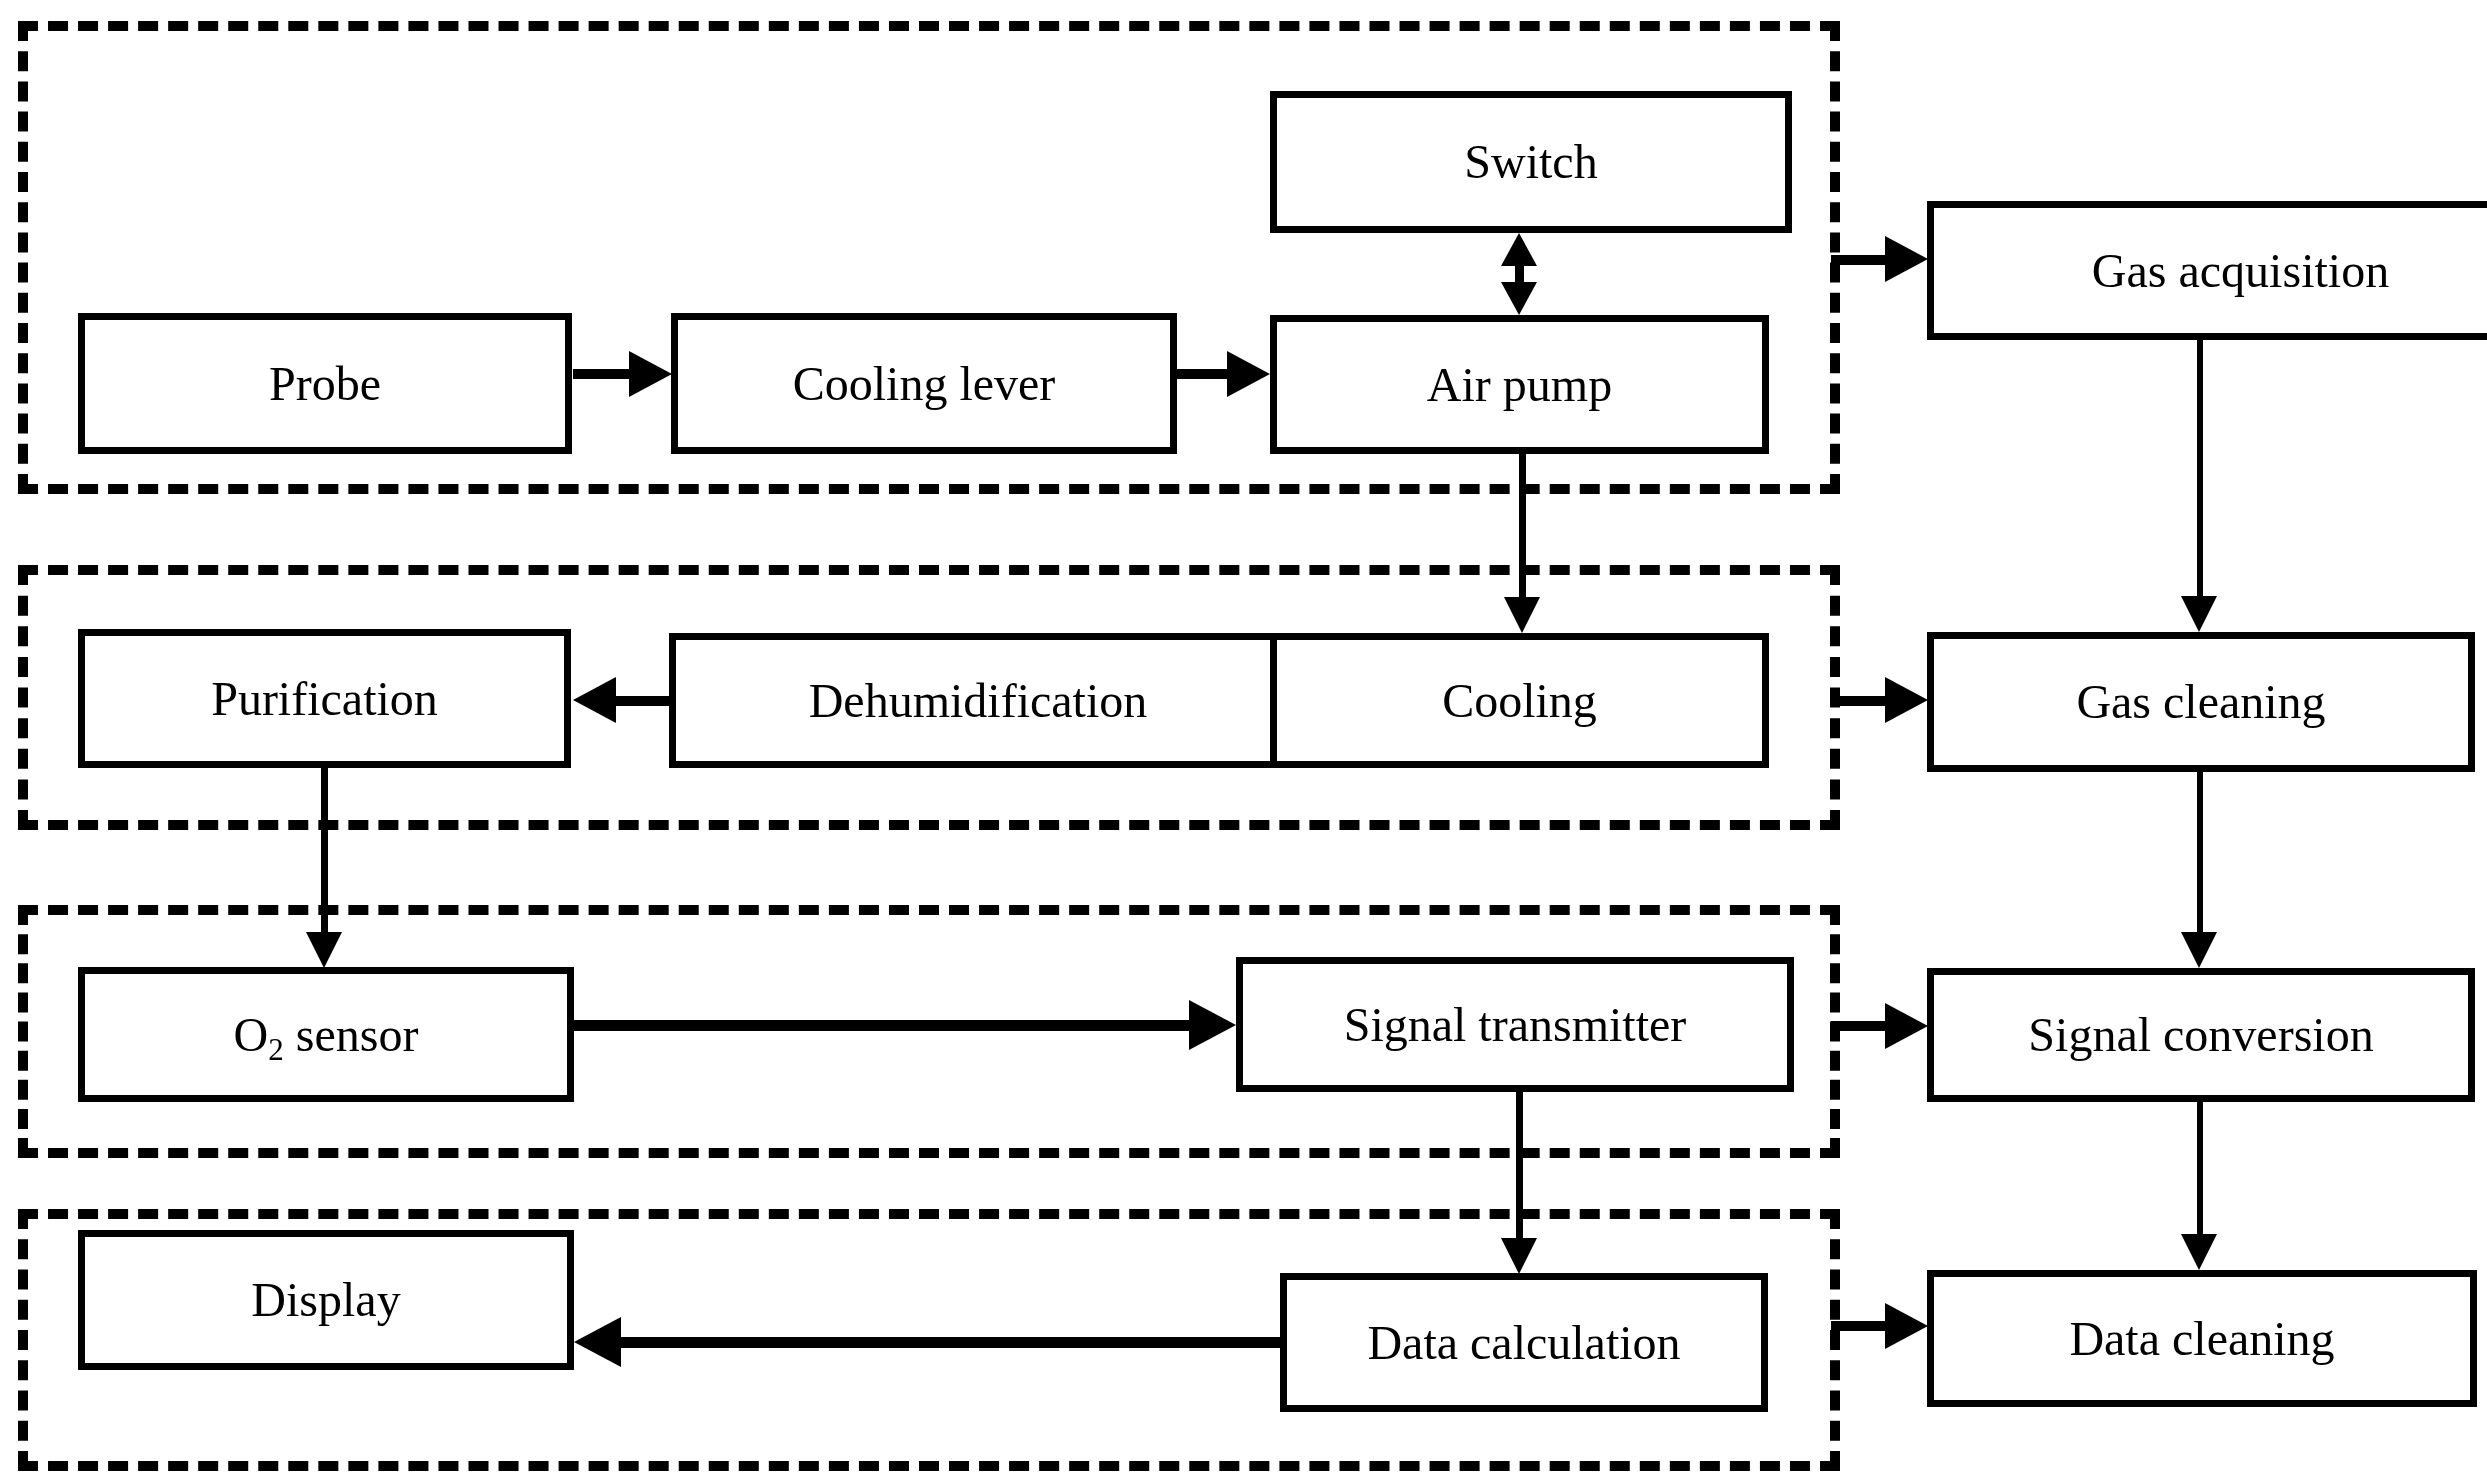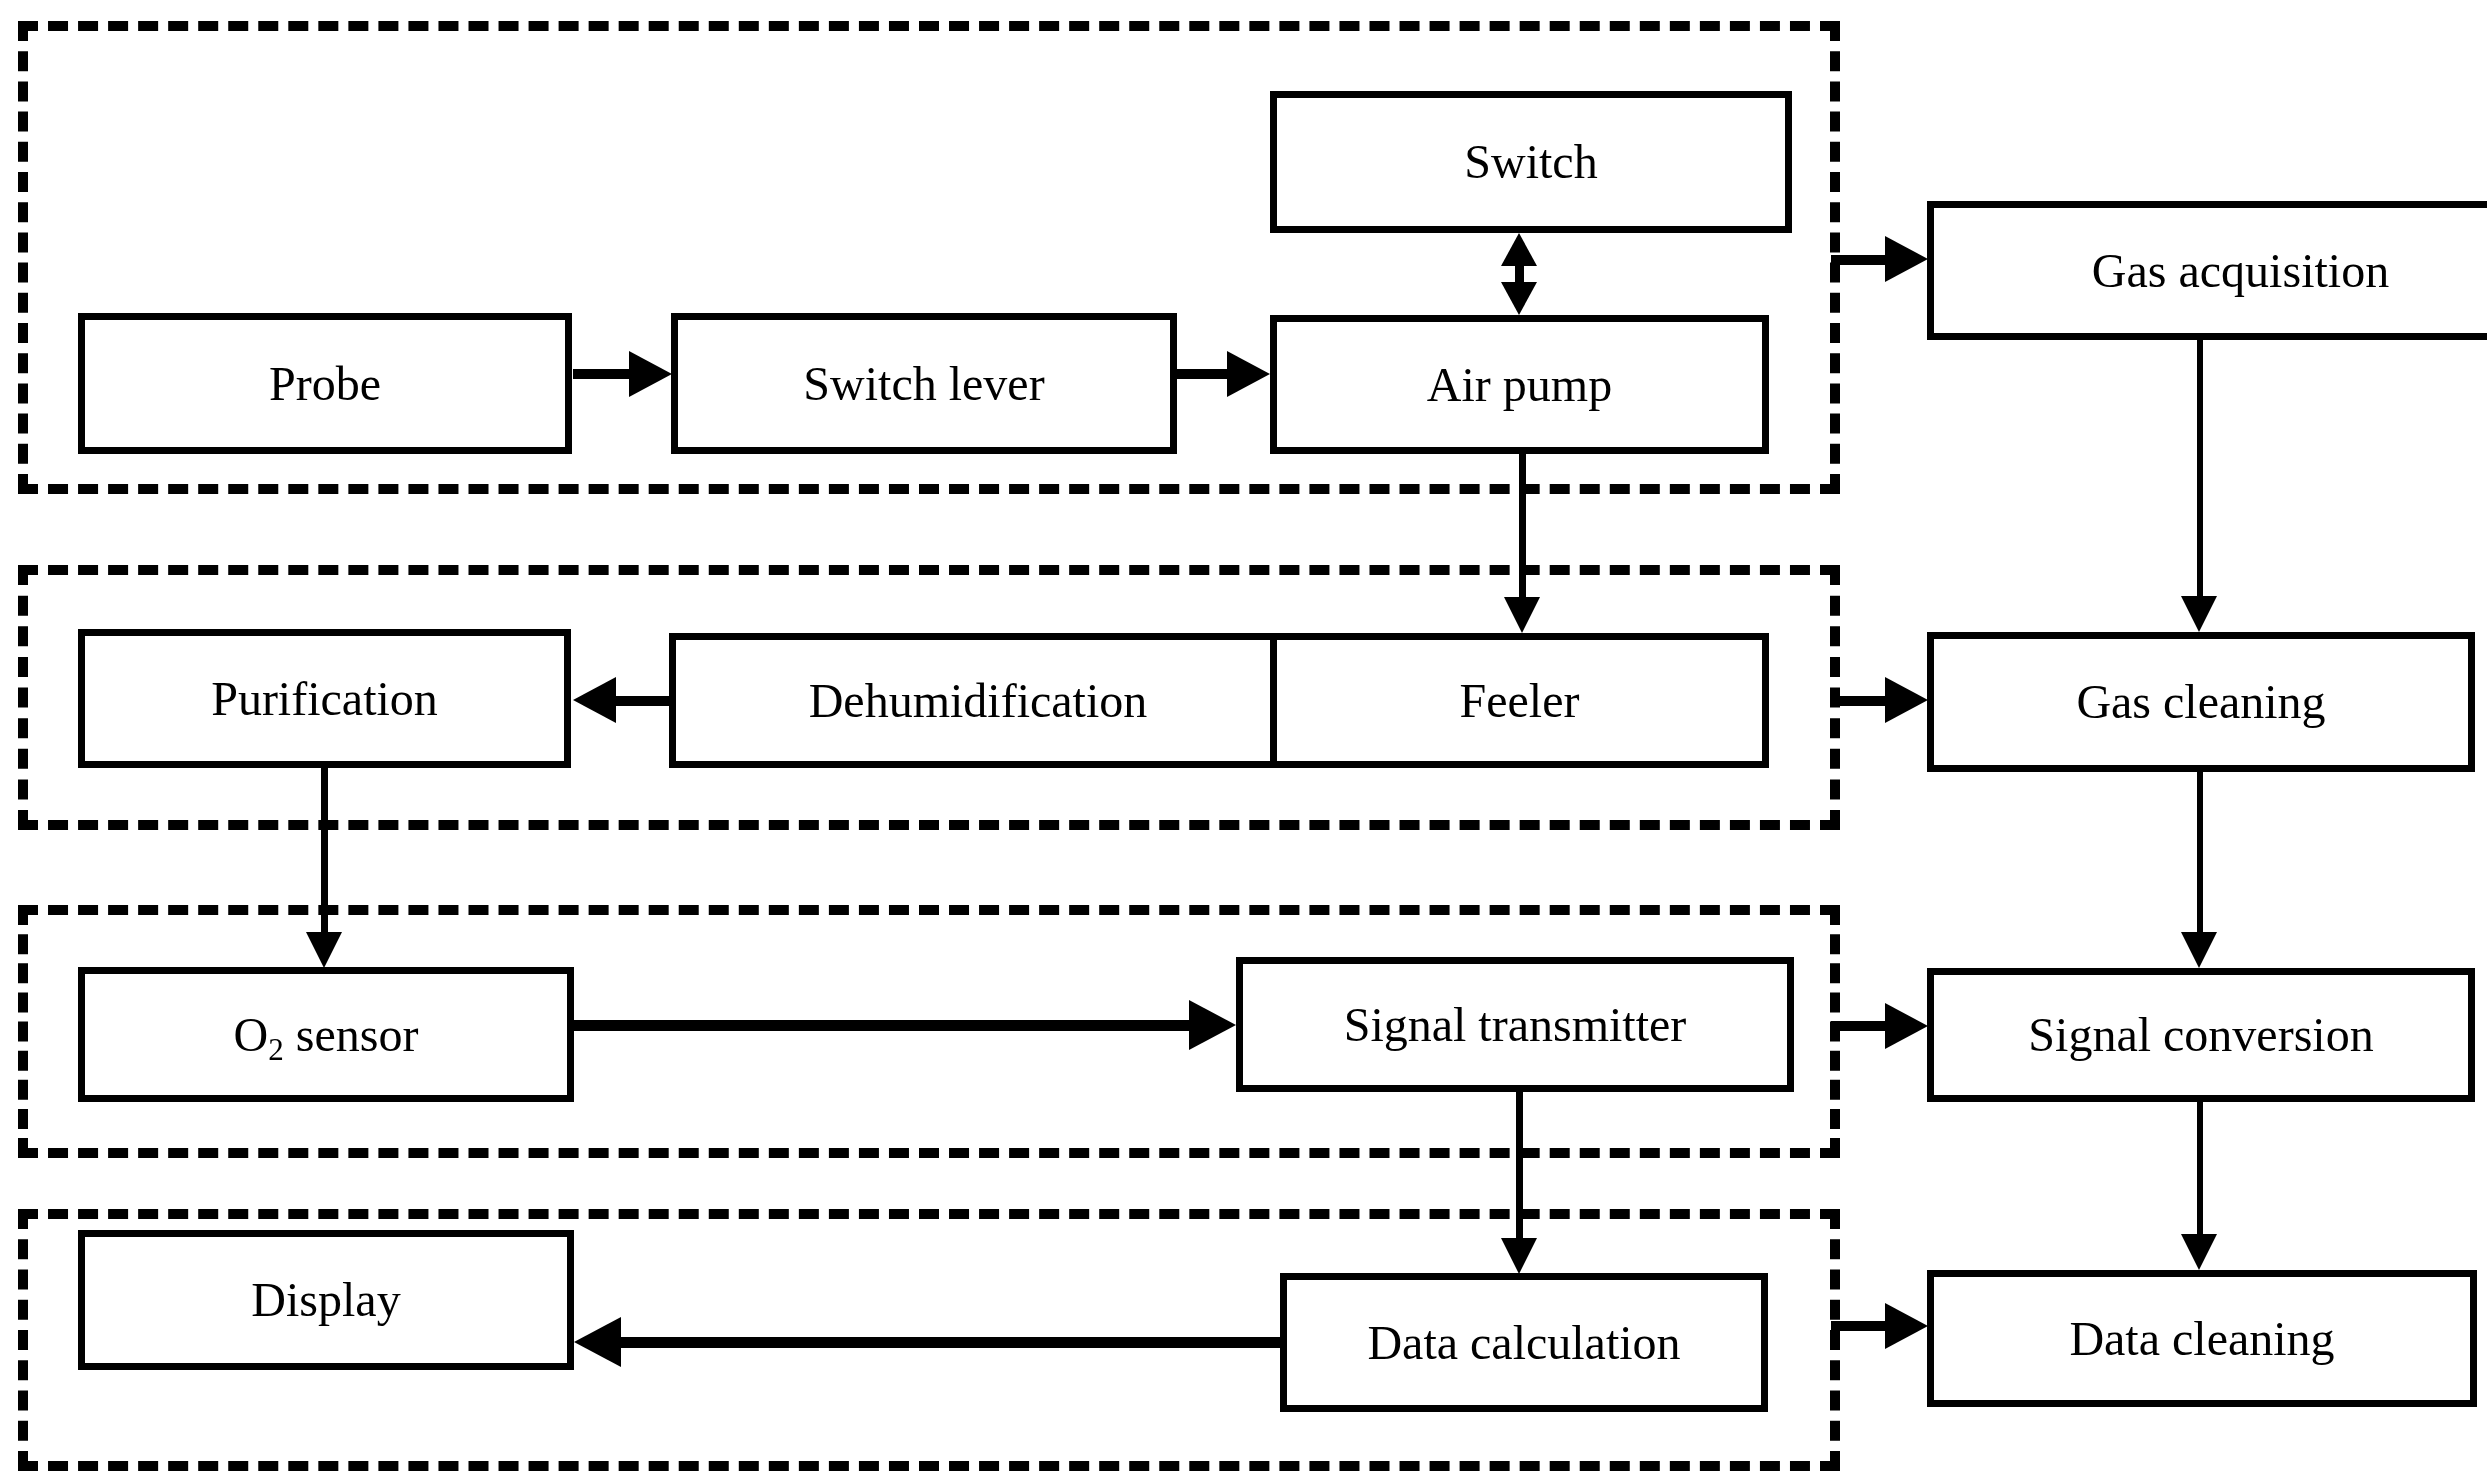--- a/index.html
+++ b/index.html
@@ -45,40 +45,40 @@
 
   <div class="group" style="left:18px; top:21.3px; width:1822px; height:473px"></div>
   <div class="group" style="left:18px; top:565px; width:1822px; height:265px"></div>
   <div class="group" style="left:18px; top:905px; width:1822px; height:253px"></div>
   <div class="group" style="left:18px; top:1209px; width:1822px; height:262px"></div>
 
   <div class="node" style="left:78px; top:313px; width:494px; height:141px">
     <span>Probe</span>
   </div>
   <div class="node" style="left:671px; top:313px; width:506px; height:141px">
-    <span>Switch lever</span>
+    <span>Cooling lever</span>
   </div>
   <div class="node" style="left:1270px; top:91px; width:522px; height:142px">
     <span>Switch</span>
   </div>
   <div class="node" style="left:1270px; top:315px; width:499px; height:139px">
     <span>Air pump</span>
   </div>
   <div class="node" style="left:1927px; top:201px; width:627px; height:139px">
     <span>Gas acquisition</span>
   </div>
 
   <div class="node" style="left:78px; top:629px; width:493px; height:139px">
     <span>Purification</span>
   </div>
   <div class="node" style="left:669px; top:633px; width:618px; height:135px">
     <span>Dehumidification</span>
   </div>
   <div class="node" style="left:1270px; top:633px; width:499px; height:135px">
-    <span>Feeler</span>
+    <span>Cooling</span>
   </div>
   <div class="node" style="left:1927px; top:632px; width:548px; height:140px">
     <span>Gas cleaning</span>
   </div>
 
   <div class="node" style="left:78px; top:967px; width:496px; height:135px">
     <span><span>O</span><sub>2</sub><span> sensor</span></span>
   </div>
   <div class="node" style="left:1236px; top:957px; width:558px; height:135px">
     <span>Signal transmitter</span>

